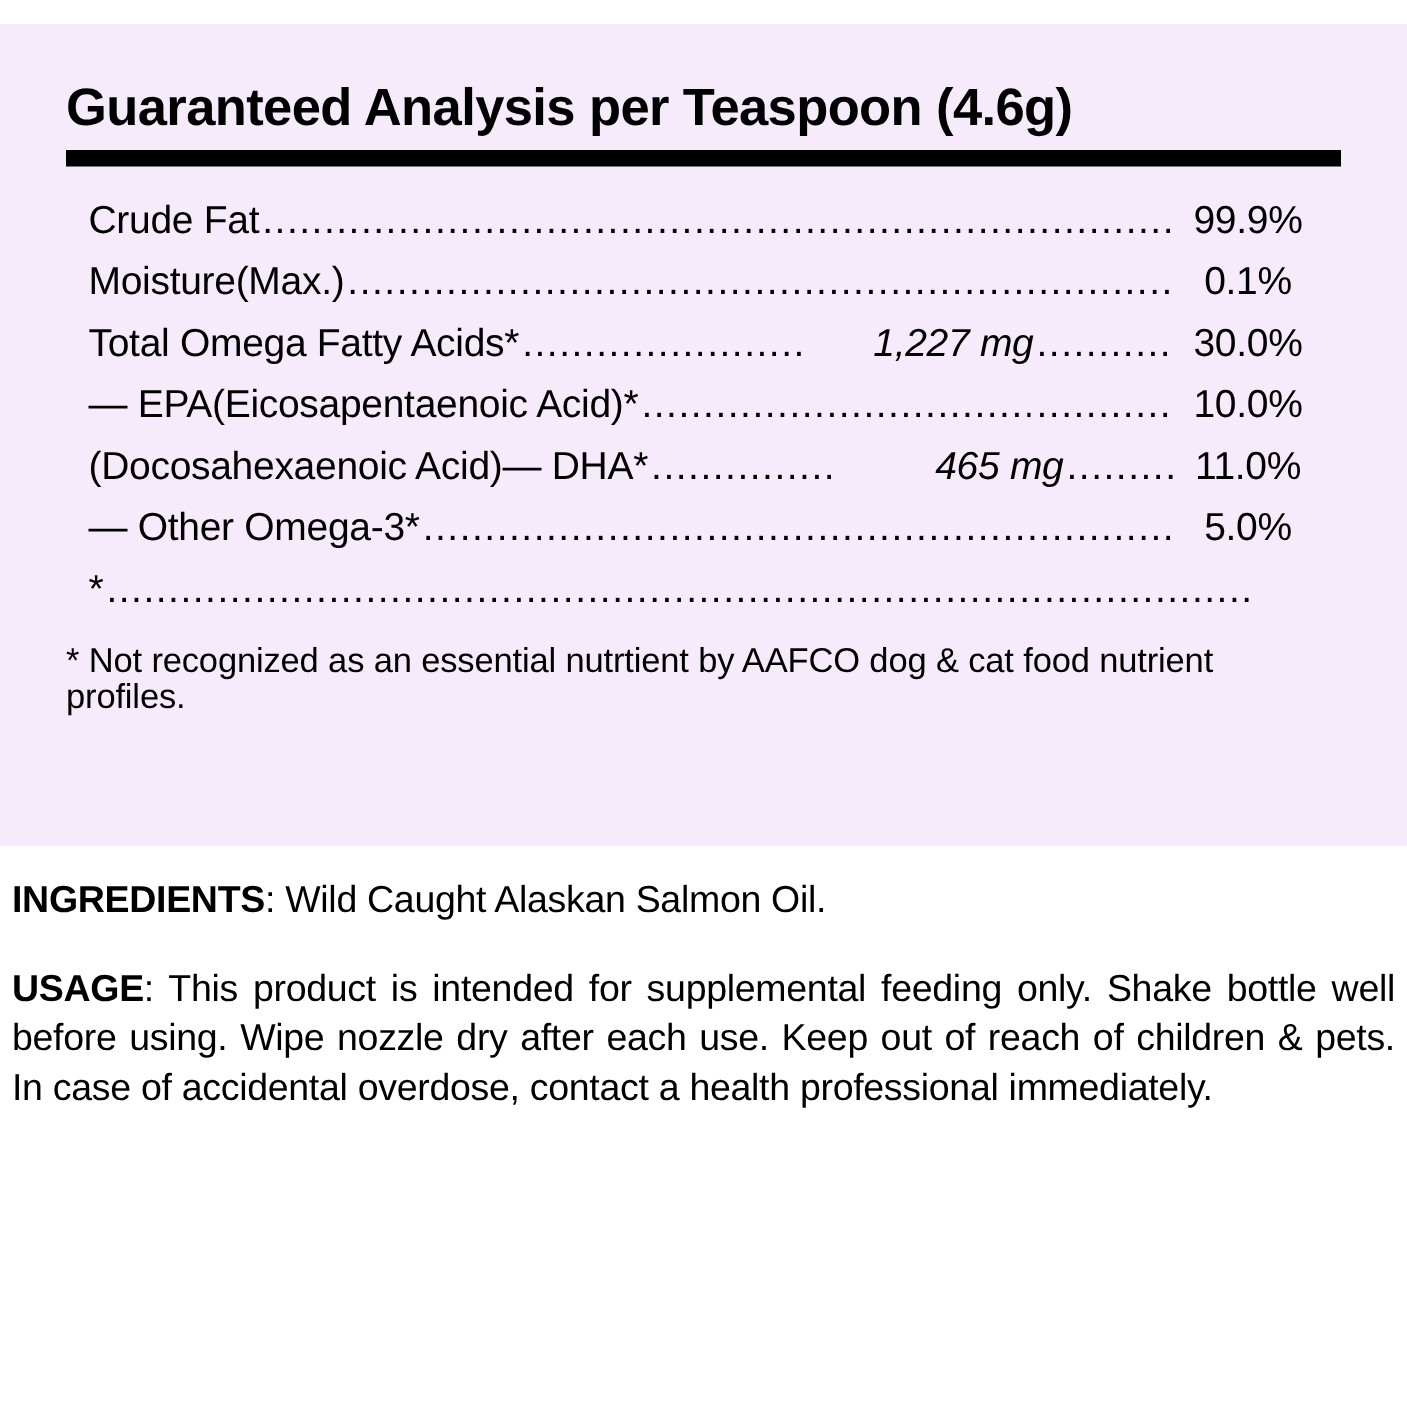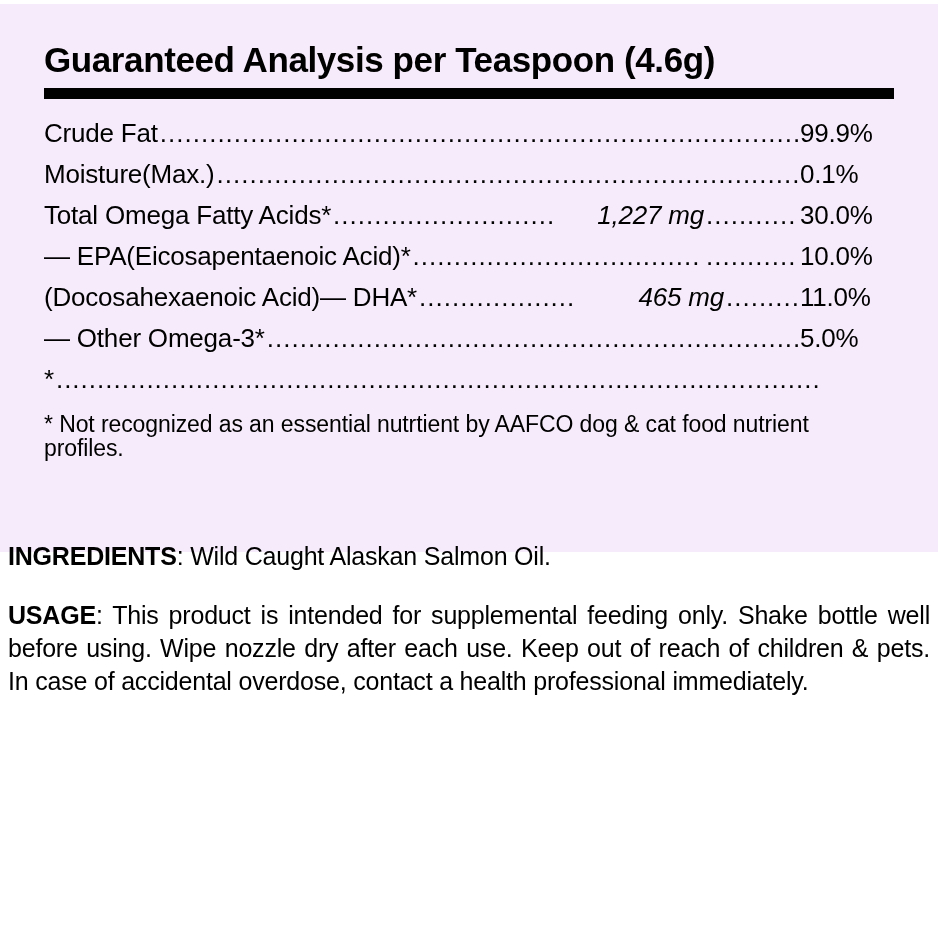--- a/index.html
+++ b/index.html
@@ -19,21 +19,21 @@
     width: 938px;
     height: 948px;
     position: relative;
     background: #ffffff;
   }
 
   
   .ga-panel {
     position: absolute;
     left: 0;
-    top: 4px;
+    top: 16px;
     width: 938px;
     height: 548px;
     background: #f6ebfa;
     box-sizing: border-box;
     padding: 34px 44px 0 44px;
   }
 
   .ga-title {
     font-size: 35px;
     font-weight: bold;
@@ -51,21 +51,21 @@
   }
 
   .ga-rule {
     height: 11px;
     background: #000000;
     margin: 6px 0 14px 0;
   }
 
   
   .ga-rows {
-    margin: 0;
+    margin: 15px;
     padding: 0;
   }
   .row {
     display: flex;
     align-items: baseline;
     font-size: 26px;
     line-height: 41px;
     white-space: nowrap;
     letter-spacing: -0.2px;
   }
@@ -93,37 +93,37 @@
     flex: 0 0 92px;
     overflow: hidden;
     white-space: nowrap;
     font-size: 26px;
     letter-spacing: 1px;
     margin: 0 2px;
   }
   .dots2.narrow { flex-basis: 72px; }
   .pct {
     flex: 0 0 auto;
-    text-align: left;
+    text-align: center;
     min-width: 94px;
   }
   .mg-col { width: 150px; }
 
   .footnote {
     font-size: 23px;
     line-height: 24px;
     margin-top: 12px;
     letter-spacing: -0.1px;
   }
 
   
   .body-text {
     position: absolute;
     left: 0;
-    top: 540px;
+    top: 584px;
     width: 938px;
     padding: 0 8px 0 8px;
     box-sizing: border-box;
   }
   .para {
     font-size: 25px;
     line-height: 33px;
     margin: 0 0 26px 0;
     letter-spacing: -0.2px;
   }

